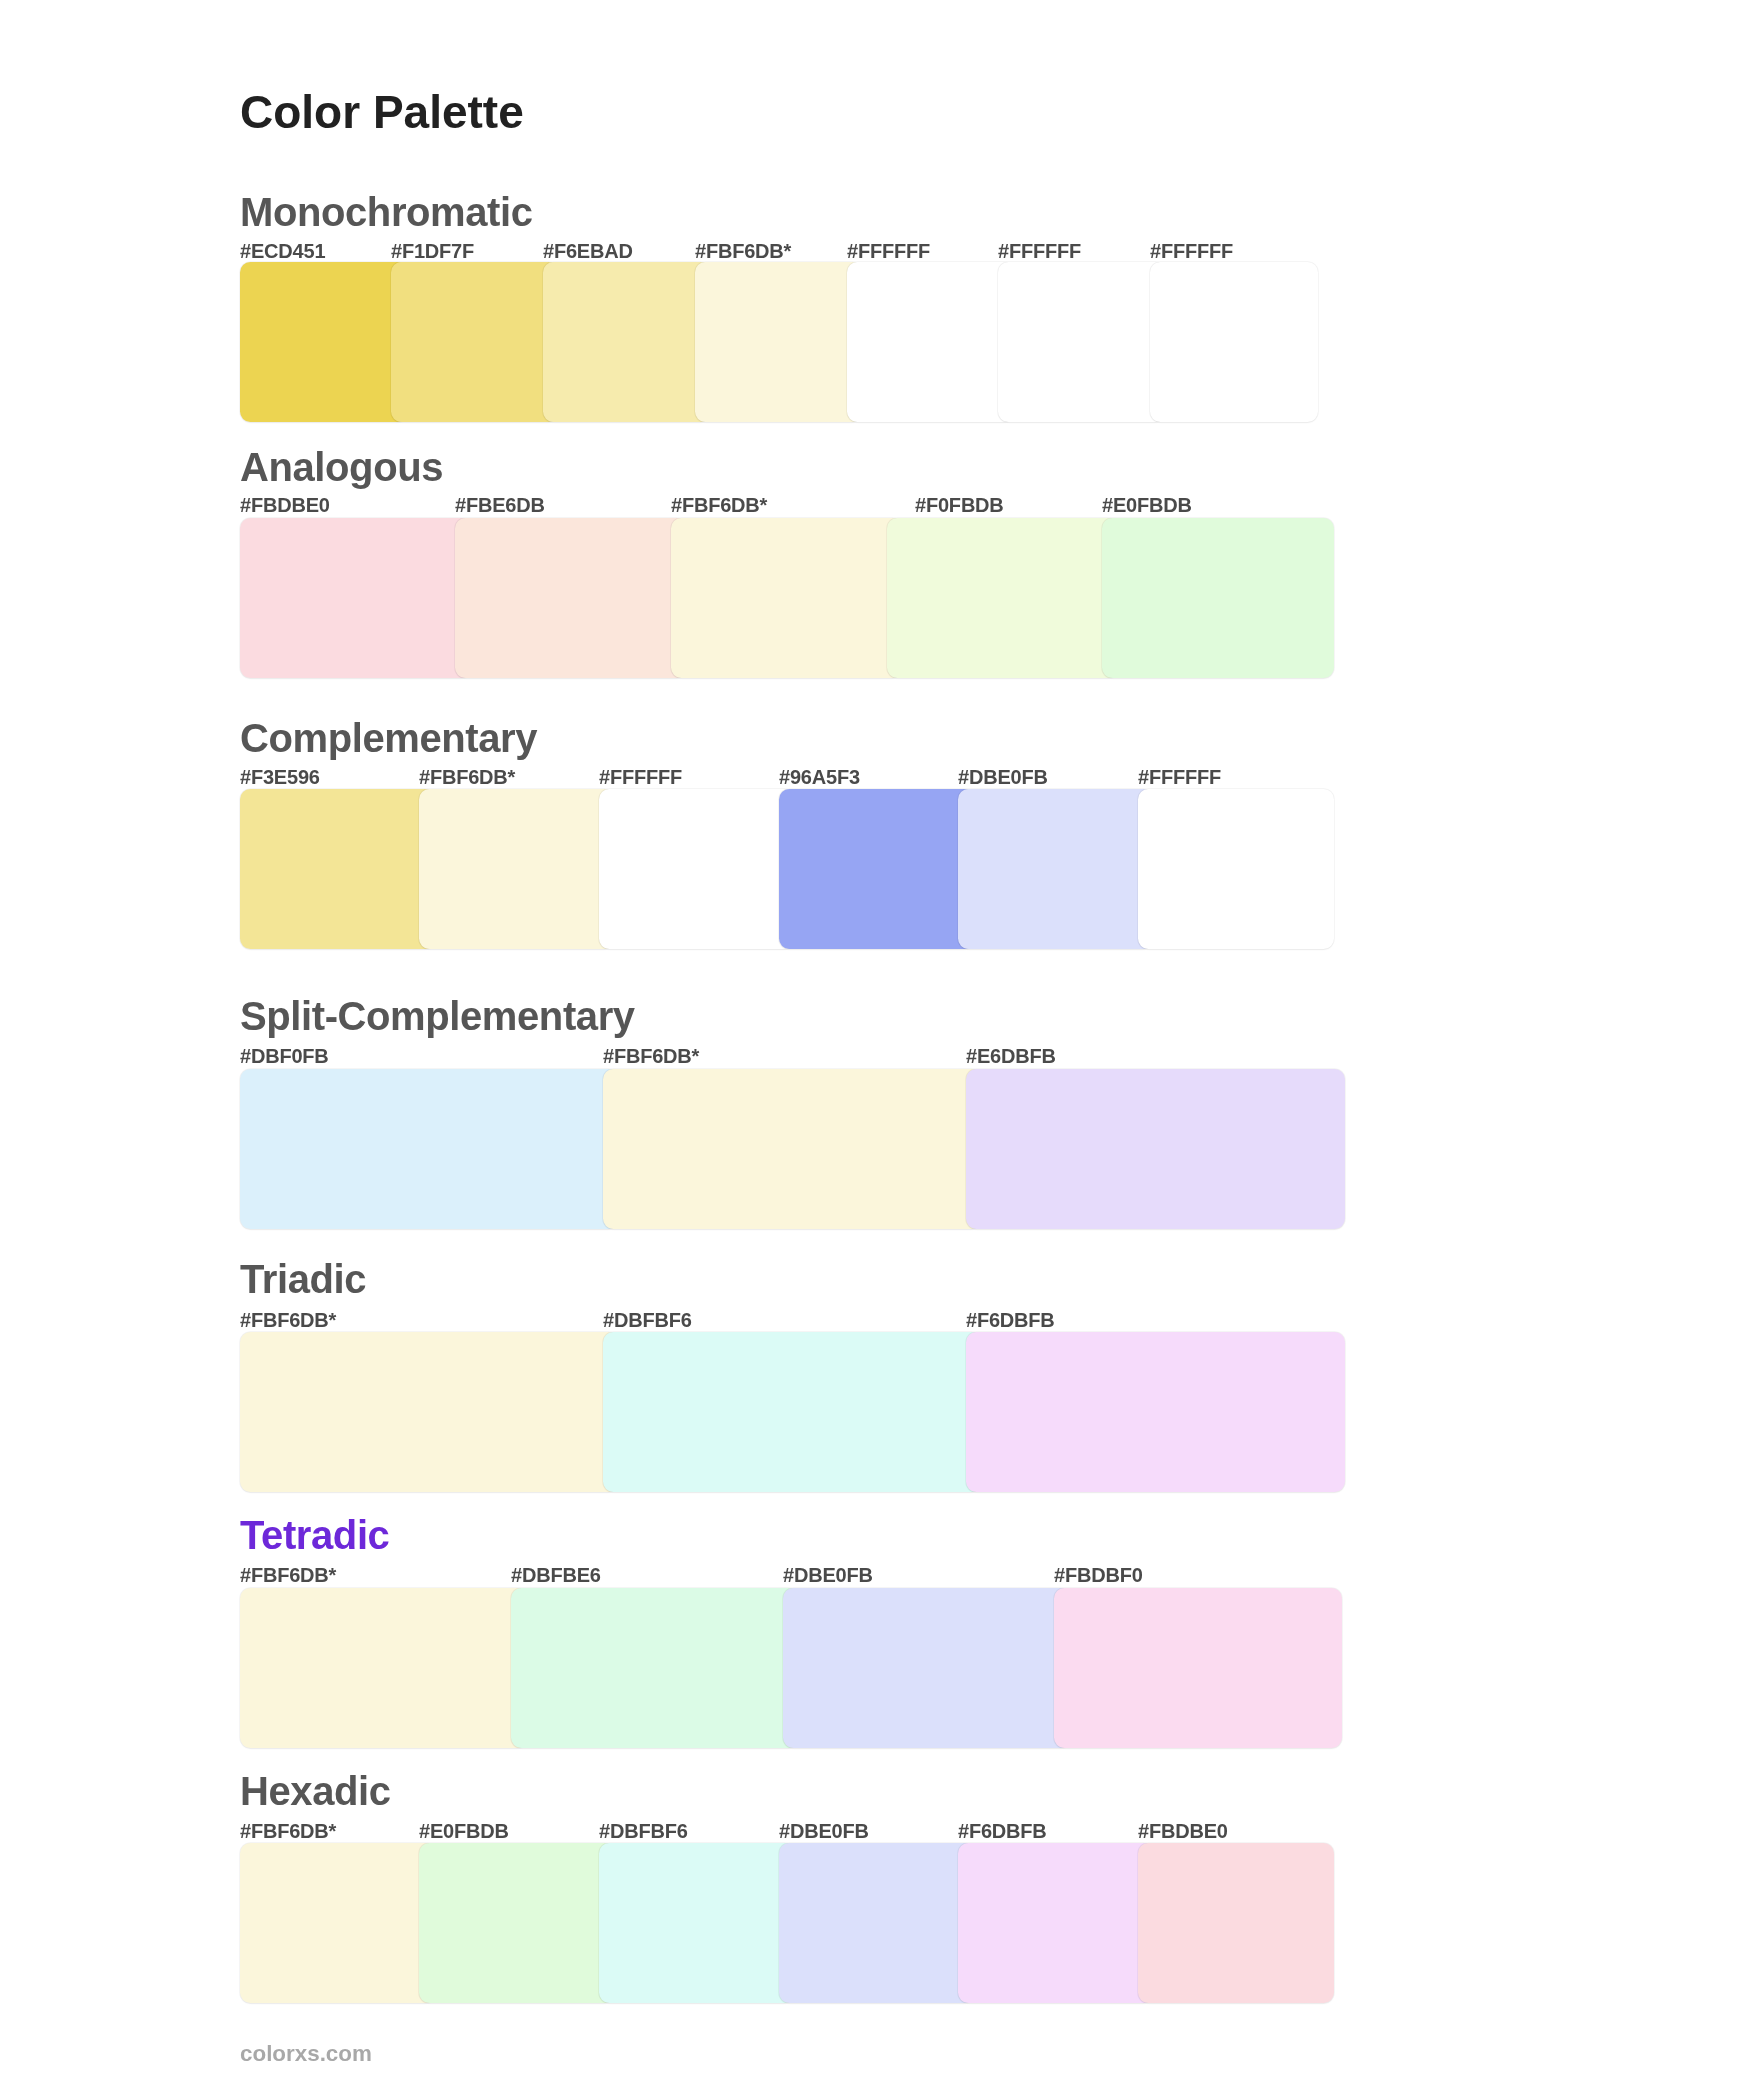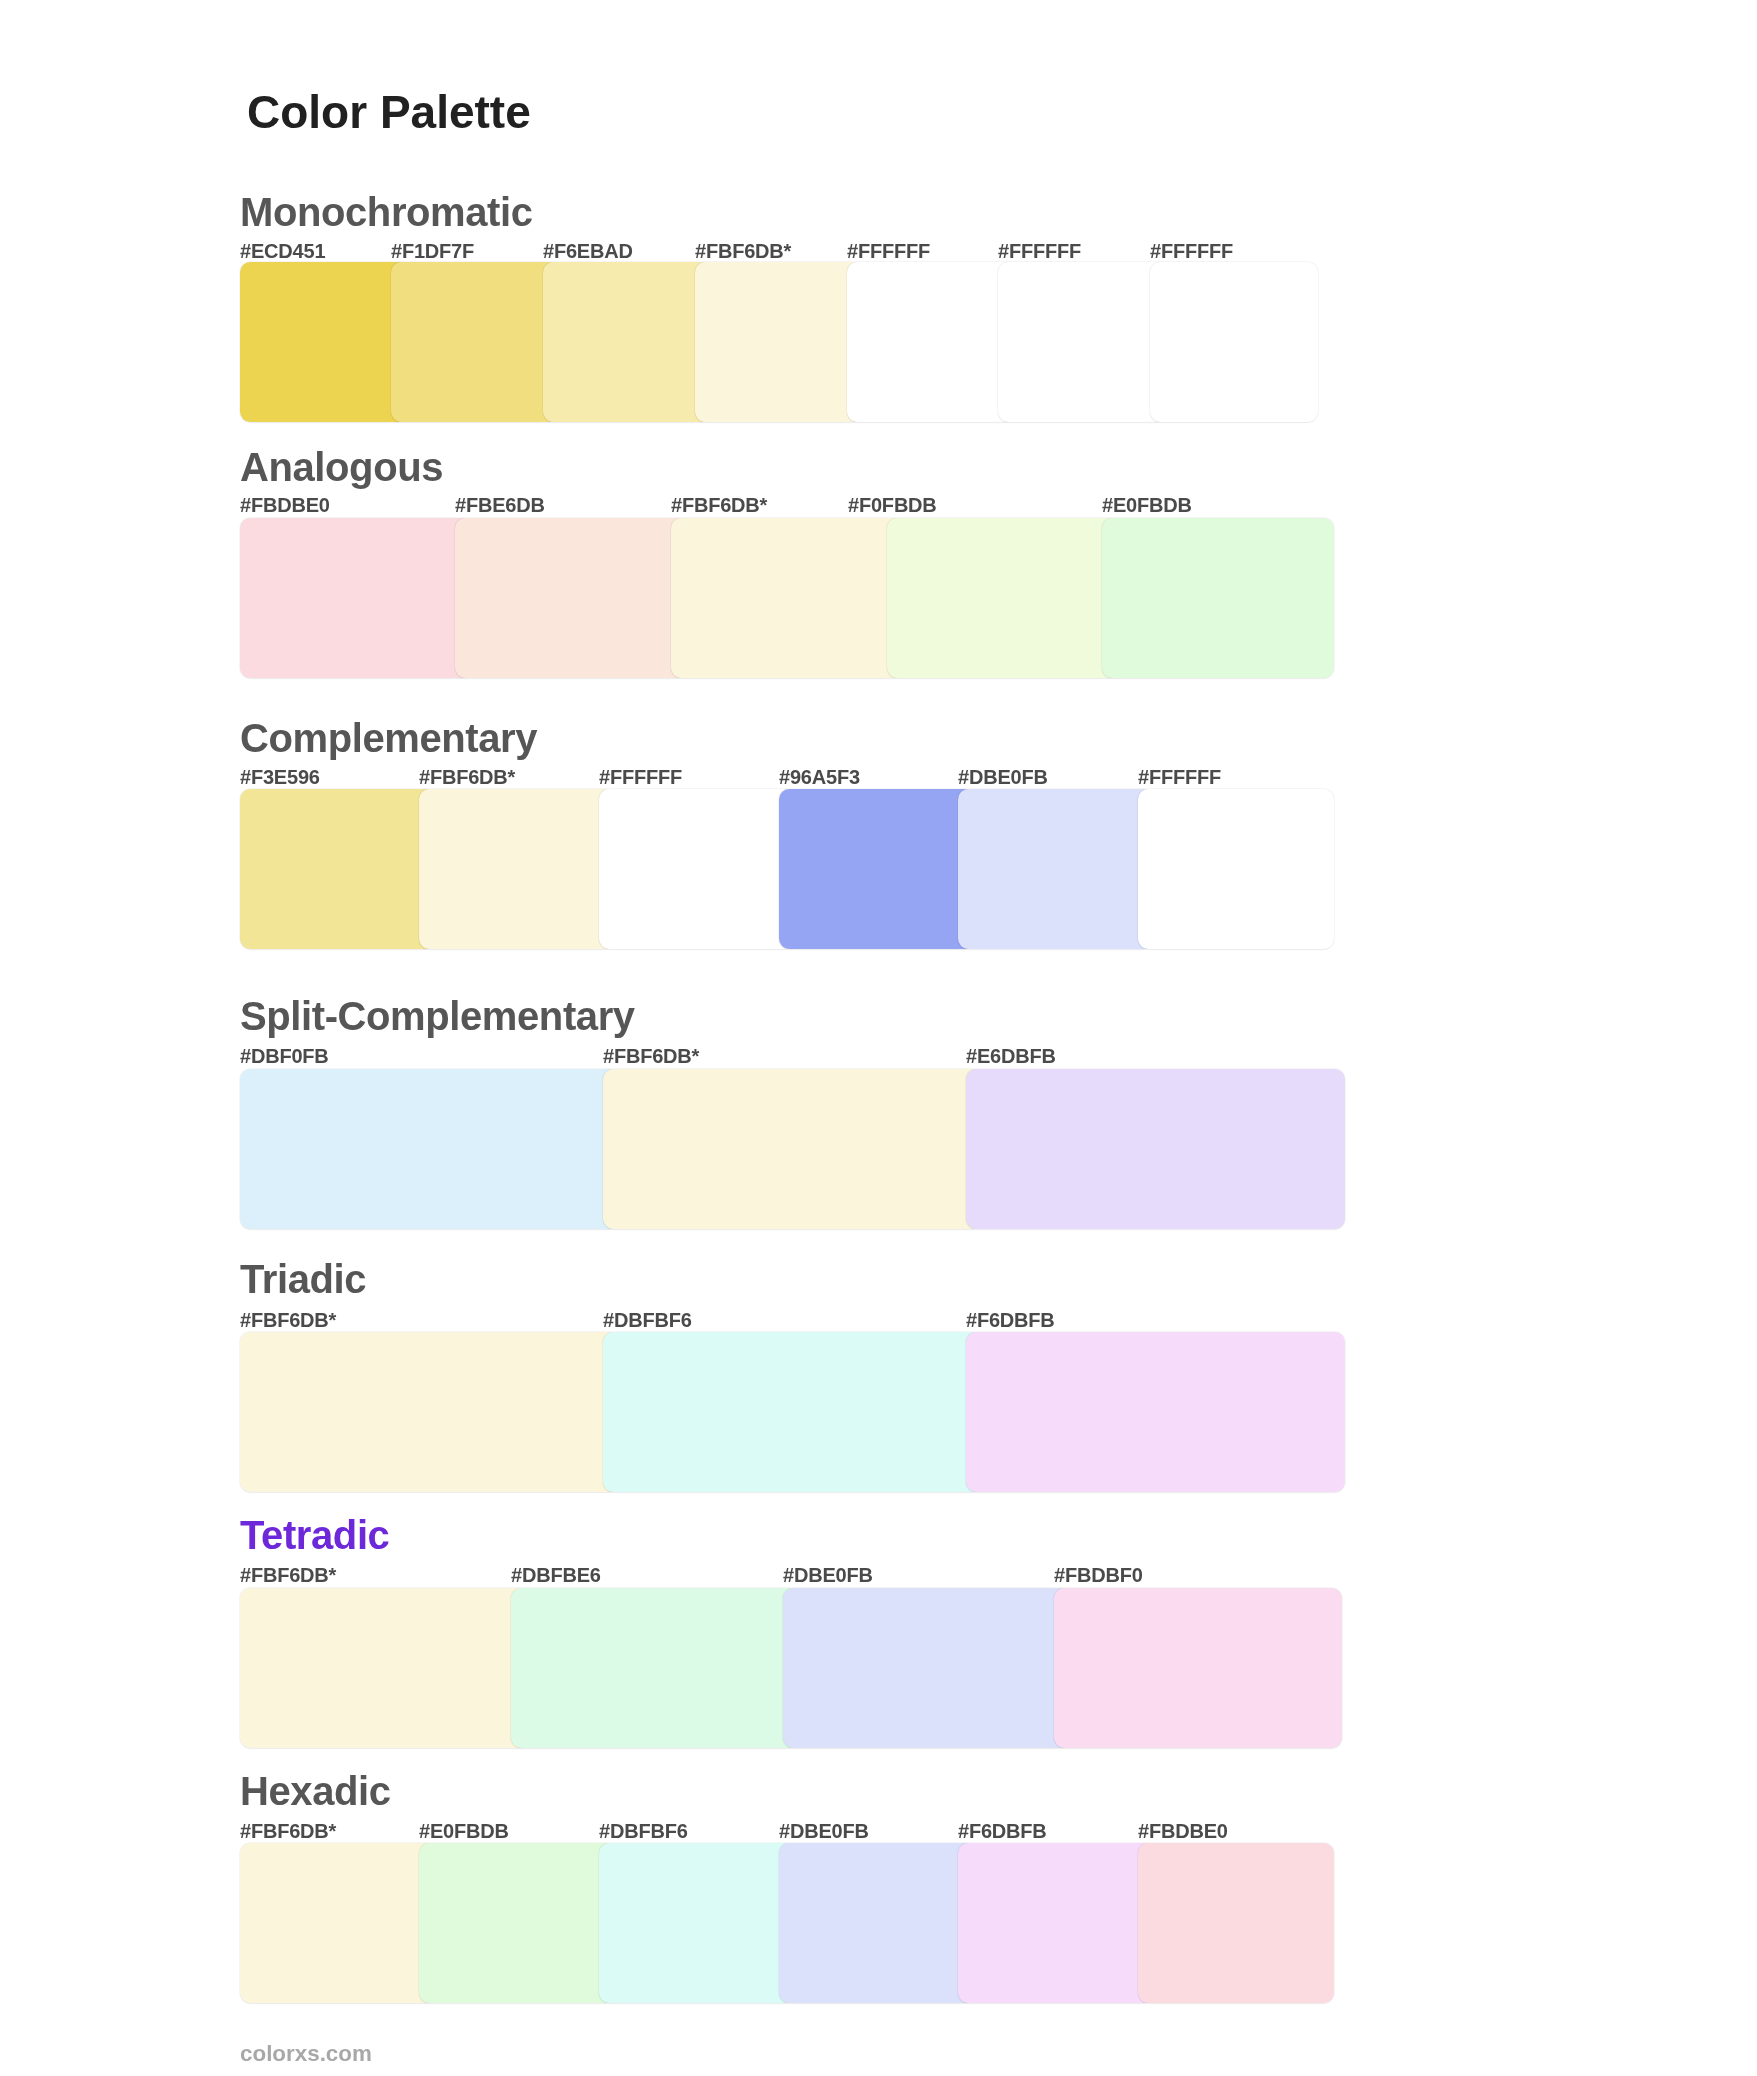--- a/index.html
+++ b/index.html
@@ -13,21 +13,21 @@
     transform:translateZ(0);
   }
   .title{
     position:absolute;left:240px;top:20px;
     font-size:53px;font-weight:700;color:#212121;
     letter-spacing:-1.6px;line-height:1.0;white-space:nowrap;
   }
   .subtitle{
     position:absolute;left:240px;top:89px;
     font-size:46px;font-weight:700;color:#212121;
-    letter-spacing:0px;line-height:1.0;white-space:nowrap;margin-left:7px;
+    letter-spacing:0px;line-height:1.0;white-space:nowrap;
   }
   .section{position:absolute;left:0;top:0;}
   .sec-title{
     position:absolute;left:240px;
     font-size:40px;font-weight:700;color:#565656;
     letter-spacing:-0.4px;line-height:1.0;white-space:nowrap;
   }
   .swatch-label{
     position:absolute;
     font-size:20px;font-weight:700;color:#4a4a4a;
@@ -68,21 +68,21 @@
         <div class="swatch" title="#FFFFFF" style="left: 1150px; top: 262px; width: 168px; height: 160px; z-index: 16; background: rgb(255, 255, 255);"></div>
       </div>
       <div class="section">
         <div class="sec-title" style="top: 447px; color: rgb(86, 86, 86);">Analogous</div>
         <div class="swatch-label" style="left: 240px; top: 495px; color: rgb(74, 74, 74);">#FBDBE0</div>
         <div class="swatch" title="#FBDBE0" style="left: 240px; top: 518px; width: 232px; height: 160px; z-index: 10; background: rgb(251, 219, 224);"></div>
         <div class="swatch-label" style="left: 455px; top: 495px; color: rgb(74, 74, 74);">#FBE6DB</div>
         <div class="swatch" title="#FBE6DB" style="left: 455px; top: 518px; width: 232px; height: 160px; z-index: 11; background: rgb(251, 230, 219);"></div>
         <div class="swatch-label" style="left: 671px; top: 495px; color: rgb(74, 74, 74);">#FBF6DB*</div>
         <div class="swatch" title="#FBF6DB*" style="left: 671px; top: 518px; width: 232px; height: 160px; z-index: 12; background: rgb(251, 246, 219);"></div>
-        <div class="swatch-label" style="left: 848px; top: 495px; color: rgb(74, 74, 74);">#F0FBDB</div>
+        <div class="swatch-label" style="left: 915px; top: 495px; color: rgb(74, 74, 74);">#F0FBDB</div>
         <div class="swatch" title="#F0FBDB" style="left: 887px; top: 518px; width: 232px; height: 160px; z-index: 13; background: rgb(240, 251, 219);"></div>
         <div class="swatch-label" style="left: 1102px; top: 495px; color: rgb(74, 74, 74);">#E0FBDB</div>
         <div class="swatch" title="#E0FBDB" style="left: 1102px; top: 518px; width: 232px; height: 160px; z-index: 14; background: rgb(224, 251, 219);"></div>
       </div>
       <div class="section">
         <div class="sec-title" style="top: 718px; color: rgb(86, 86, 86);">Complementary</div>
         <div class="swatch-label" style="left: 240px; top: 767px; color: rgb(74, 74, 74);">#F3E596</div>
         <div class="swatch" title="#F3E596" style="left: 240px; top: 789px; width: 196px; height: 160px; z-index: 10; background: rgb(243, 229, 150);"></div>
         <div class="swatch-label" style="left: 419px; top: 767px; color: rgb(74, 74, 74);">#FBF6DB*</div>
         <div class="swatch" title="#FBF6DB*" style="left: 419px; top: 789px; width: 196px; height: 160px; z-index: 11; background: rgb(251, 246, 219);"></div>

